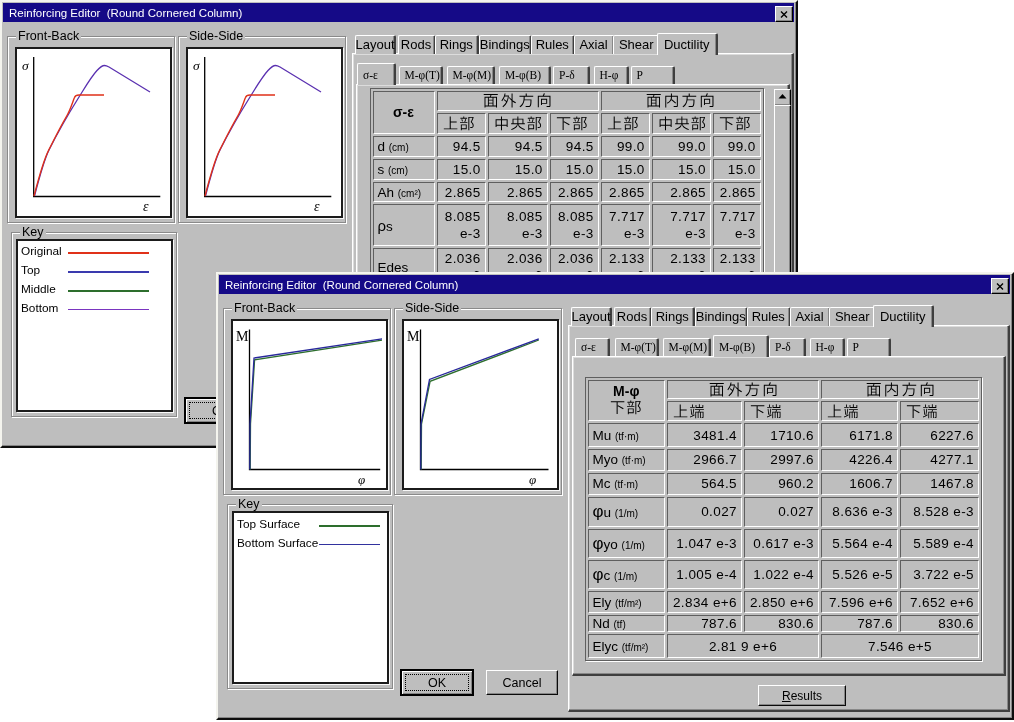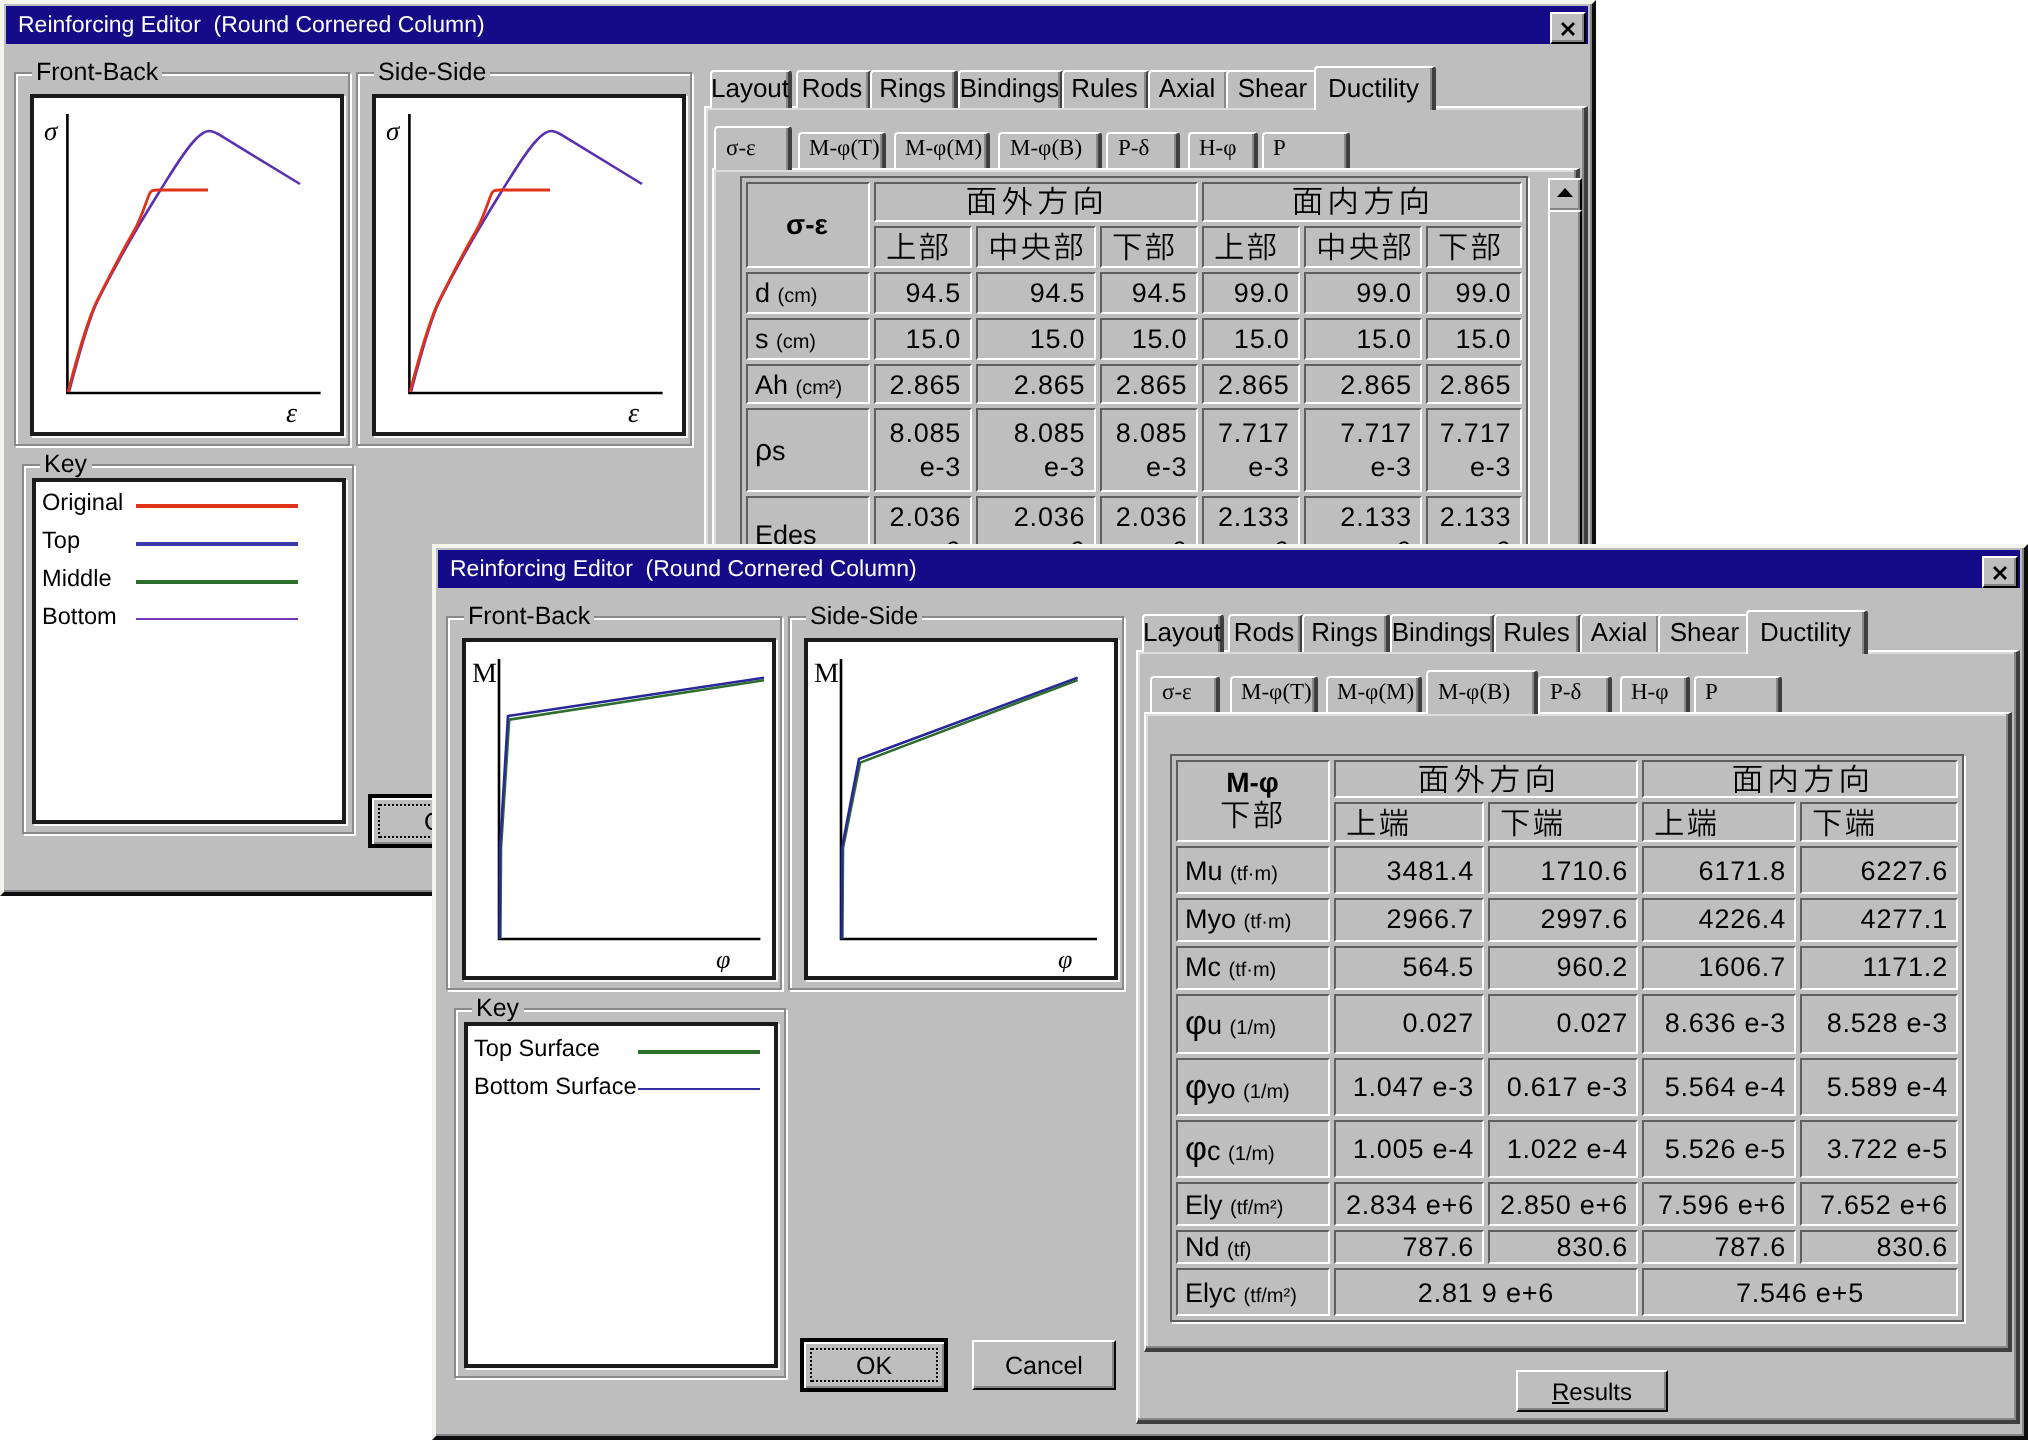--- a/index.html
+++ b/index.html
@@ -392,21 +392,21 @@
           <td class="v"><span class="n">2966.7</span></td>
           <td class="v"><span class="n">2997.6</span></td>
           <td class="v"><span class="n">4226.4</span></td>
           <td class="v"><span class="n">4277.1</span></td>
         </tr>
         <tr style="height:22.1px">
           <td class="lab">Mc <span class="u">(tf·m)</span></td>
           <td class="v"><span class="n">564.5</span></td>
           <td class="v"><span class="n">960.2</span></td>
           <td class="v"><span class="n">1606.7</span></td>
-          <td class="v"><span class="n">1171.2</span></td>
+          <td class="v"><span class="n">1467.8</span></td>
         </tr>
         <tr style="height:30.4px">
           <td class="lab"><span class="phi">φ</span>u <span class="u">(1/m)</span></td>
           <td class="v"><span class="n">0.027</span></td>
           <td class="v"><span class="n">0.027</span></td>
           <td class="v"><span class="n">8.636 e-3</span></td>
           <td class="v"><span class="n">8.528 e-3</span></td>
         </tr>
         <tr style="height:29.2px">
           <td class="lab"><span class="phi">φ</span>yo <span class="u">(1/m)</span></td>
@@ -436,15 +436,15 @@
           <td class="v"><span class="n">787.6</span></td>
           <td class="v"><span class="n">830.6</span></td>
         </tr>
         <tr style="height:24.2px">
           <td class="lab">Elyc <span class="u">(tf/m²)</span></td>
           <td class="vc" colspan="2"><span class="n">2.81 9 e+6</span></td>
           <td class="vc" colspan="2"><span class="n">7.546 e+5</span></td>
         </tr>
       </tbody>
     </table>
-    <div class="btn res" style="left:540px;top:411px;width:76px;height:21px">
+    <div class="btn res" style="left:540px;top:411px;width:88px;height:21px">
       <span><u>R</u>esults</span>
     </div>
 </div>
 </body></html>

